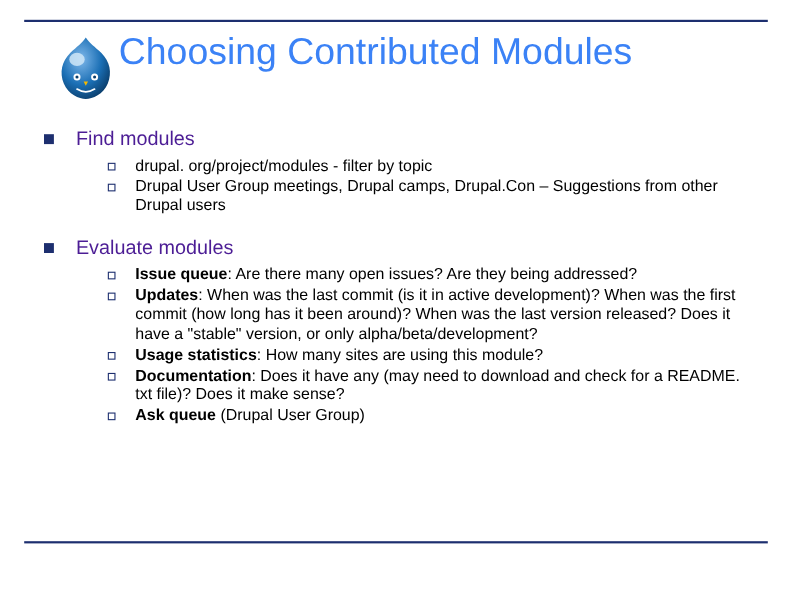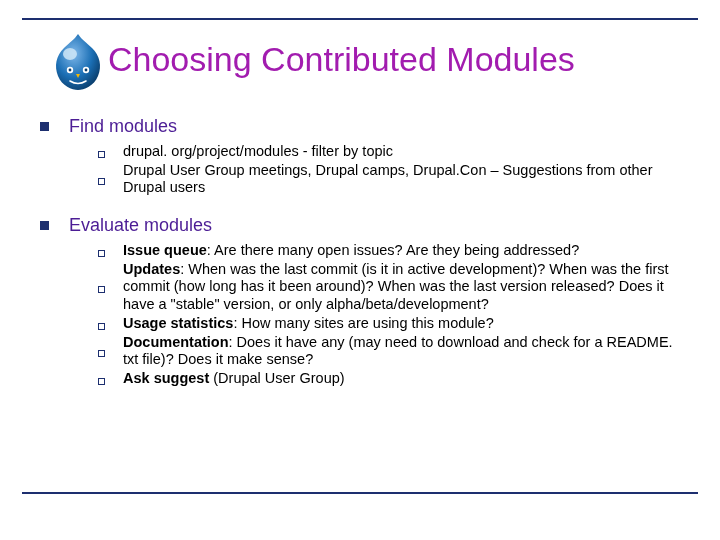--- a/index.html
+++ b/index.html
@@ -24,23 +24,22 @@
     top: 30px;
     left: 50px;
     width: 56px;
     height: 62px;
   }
   .title {
     position: absolute;
     top: 28px;
     left: 108px;
     font-size: 34px;
-    color: #a21caf;
+    color: #3b82f6;
     font-weight: 400;
-    margin-top: 12px;
   }
   .content {
     position: absolute;
     top: 116px;
     left: 30px;
     right: 28px;
     color: #000;
   }
   .section {
     margin-bottom: 18px;
@@ -62,21 +61,21 @@
   .section-title {
     font-size: 18px;
     color: #4c1d95;
   }
   .sub-list {
     margin-left: 68px;
     margin-right: 10px;
   }
   .sub-item {
     display: flex;
-    align-items: center;
+    align-items: flex-start;
     margin-bottom: 1px;
   }
   .hollow-bullet {
     width: 7px;
     height: 7px;
     border: 1.5px solid #1d2f6f;
     margin-top: 5px;
     margin-right: 18px;
     flex-shrink: 0;
   }
@@ -158,20 +157,20 @@
       <div class="sub-item">
         <div class="hollow-bullet"></div>
         <div class="sub-text"><b>Usage statistics</b>: How many sites are using this module?</div>
       </div>
       <div class="sub-item">
         <div class="hollow-bullet"></div>
         <div class="sub-text"><b>Documentation</b>: Does it have any (may need to download and check for a README. txt file)? Does it make sense?</div>
       </div>
       <div class="sub-item">
         <div class="hollow-bullet"></div>
-        <div class="sub-text"><b>Ask suggest</b> (Drupal User Group)</div>
+        <div class="sub-text"><b>Ask queue</b> (Drupal User Group)</div>
       </div>
     </div>
   </div>
 
 </div>
 
 <div class="bottom-rule"></div>
 
 </body></html>

